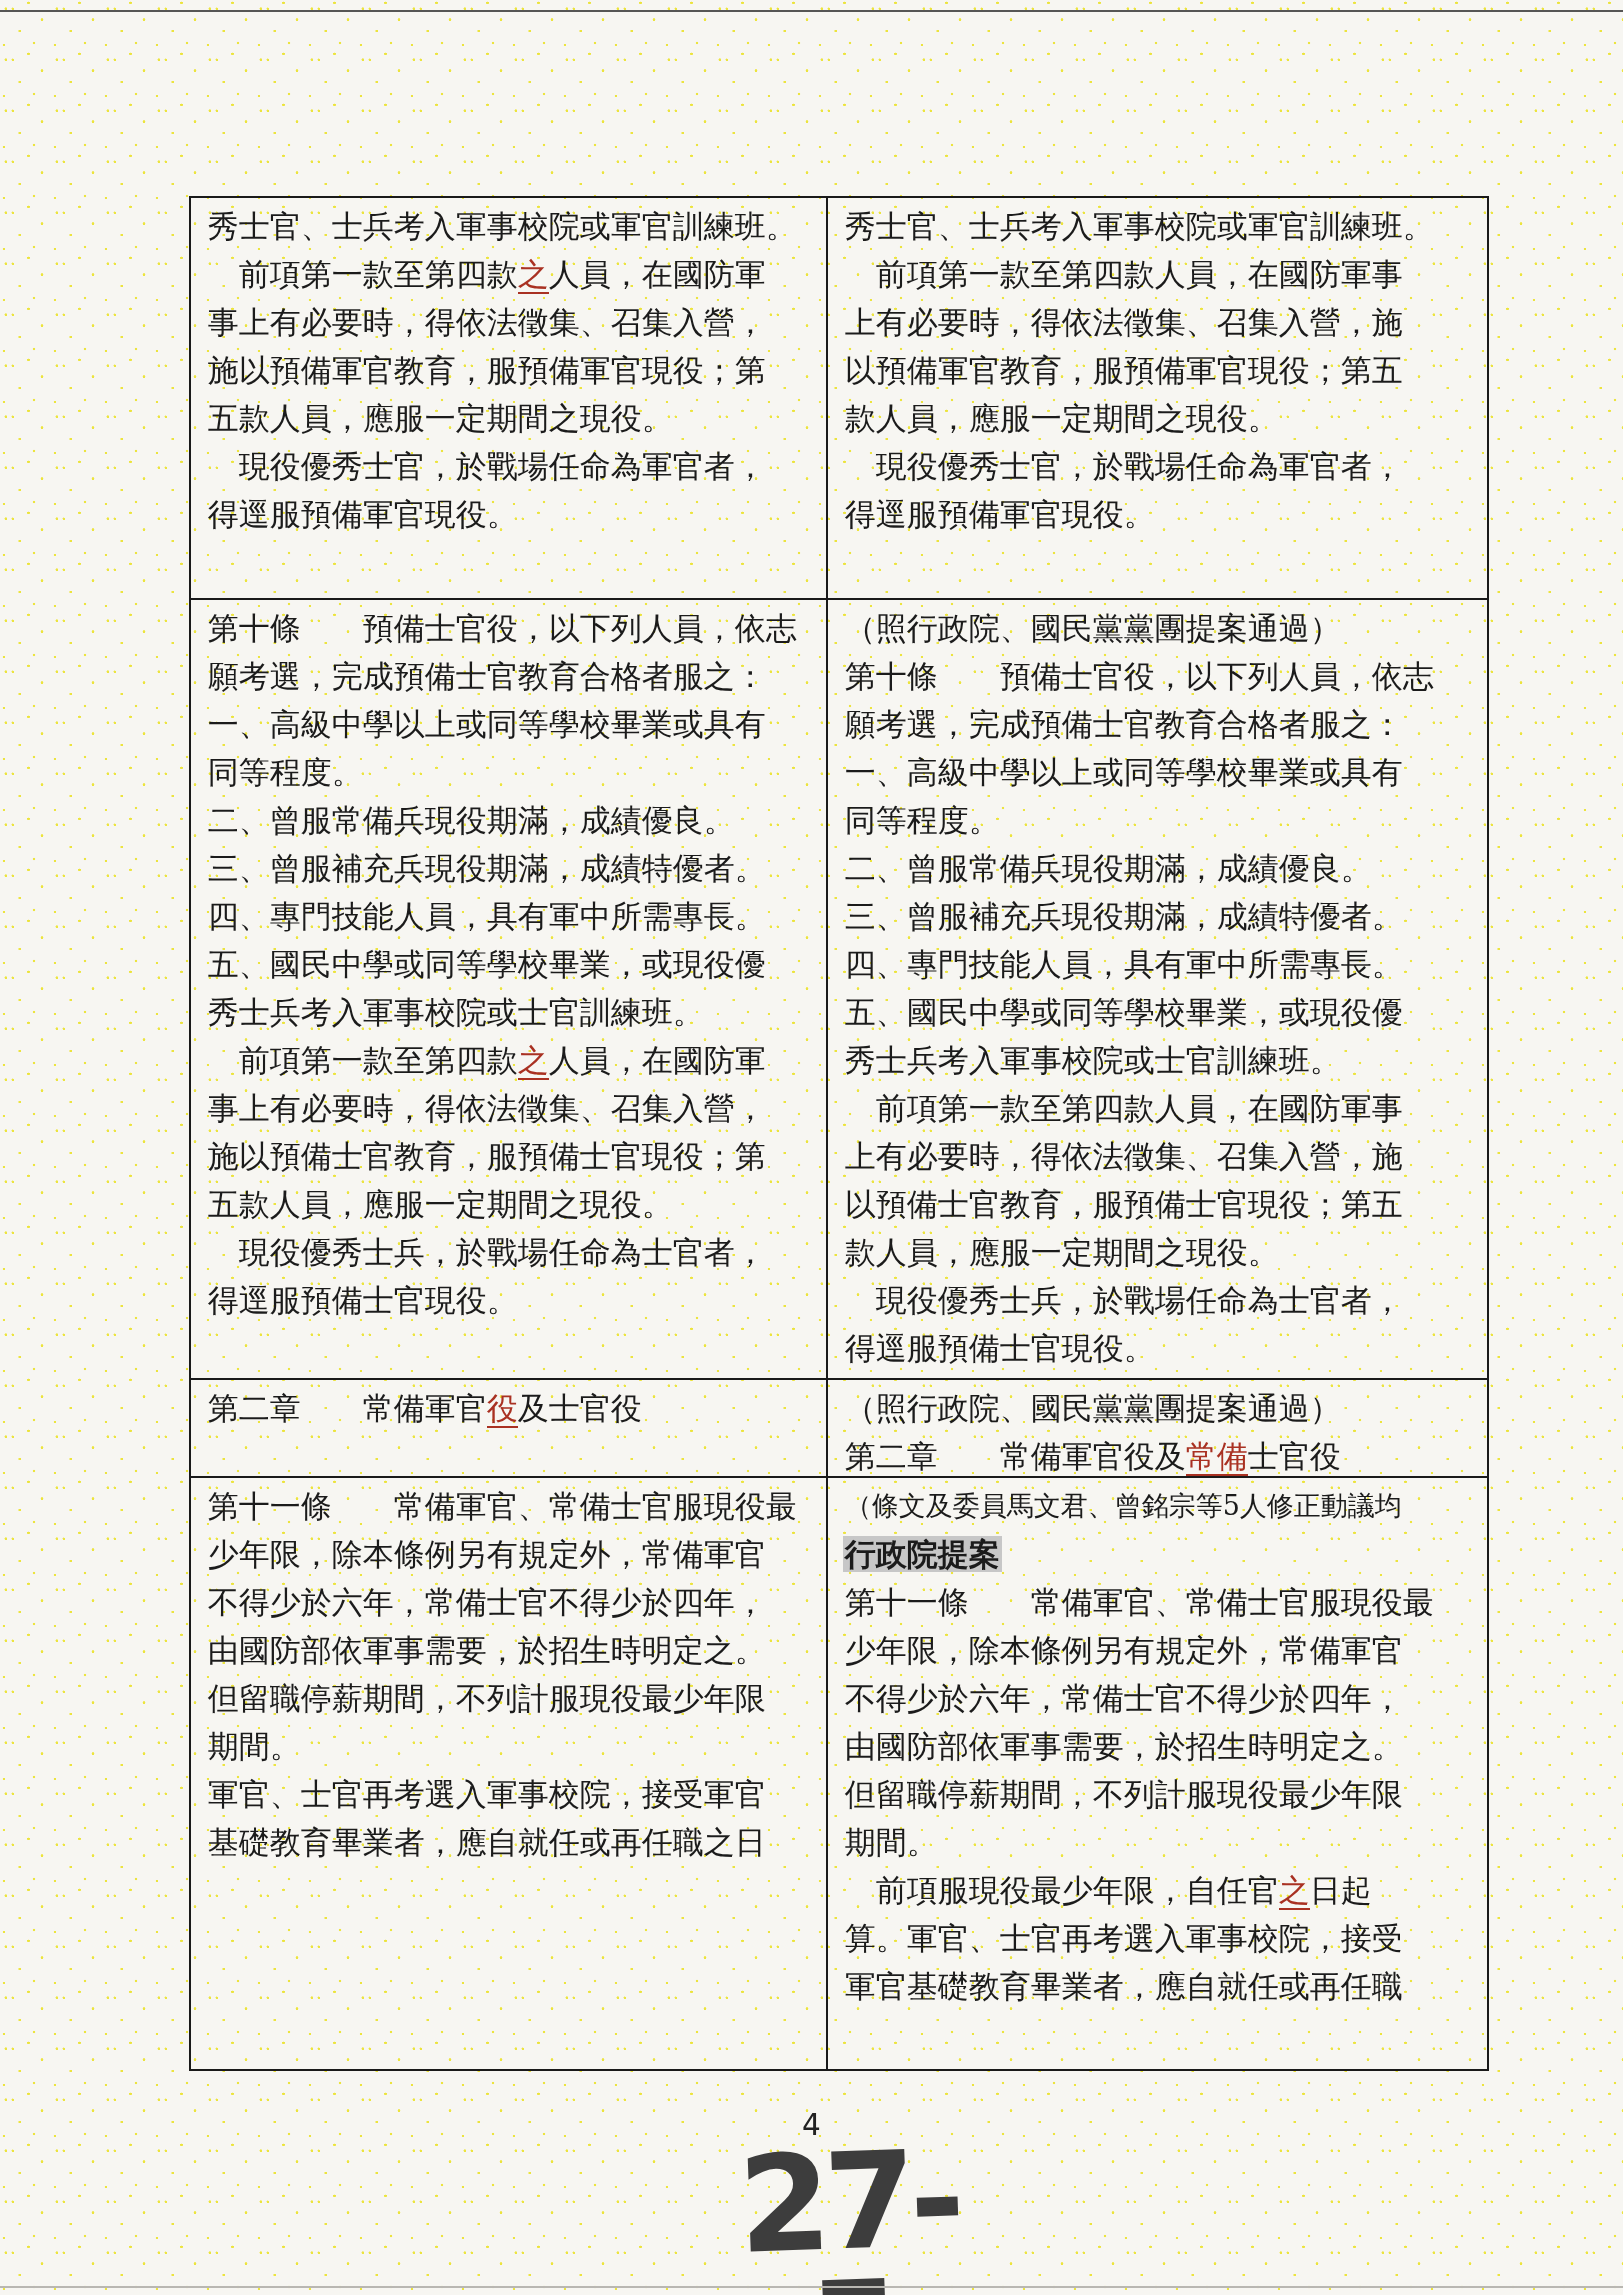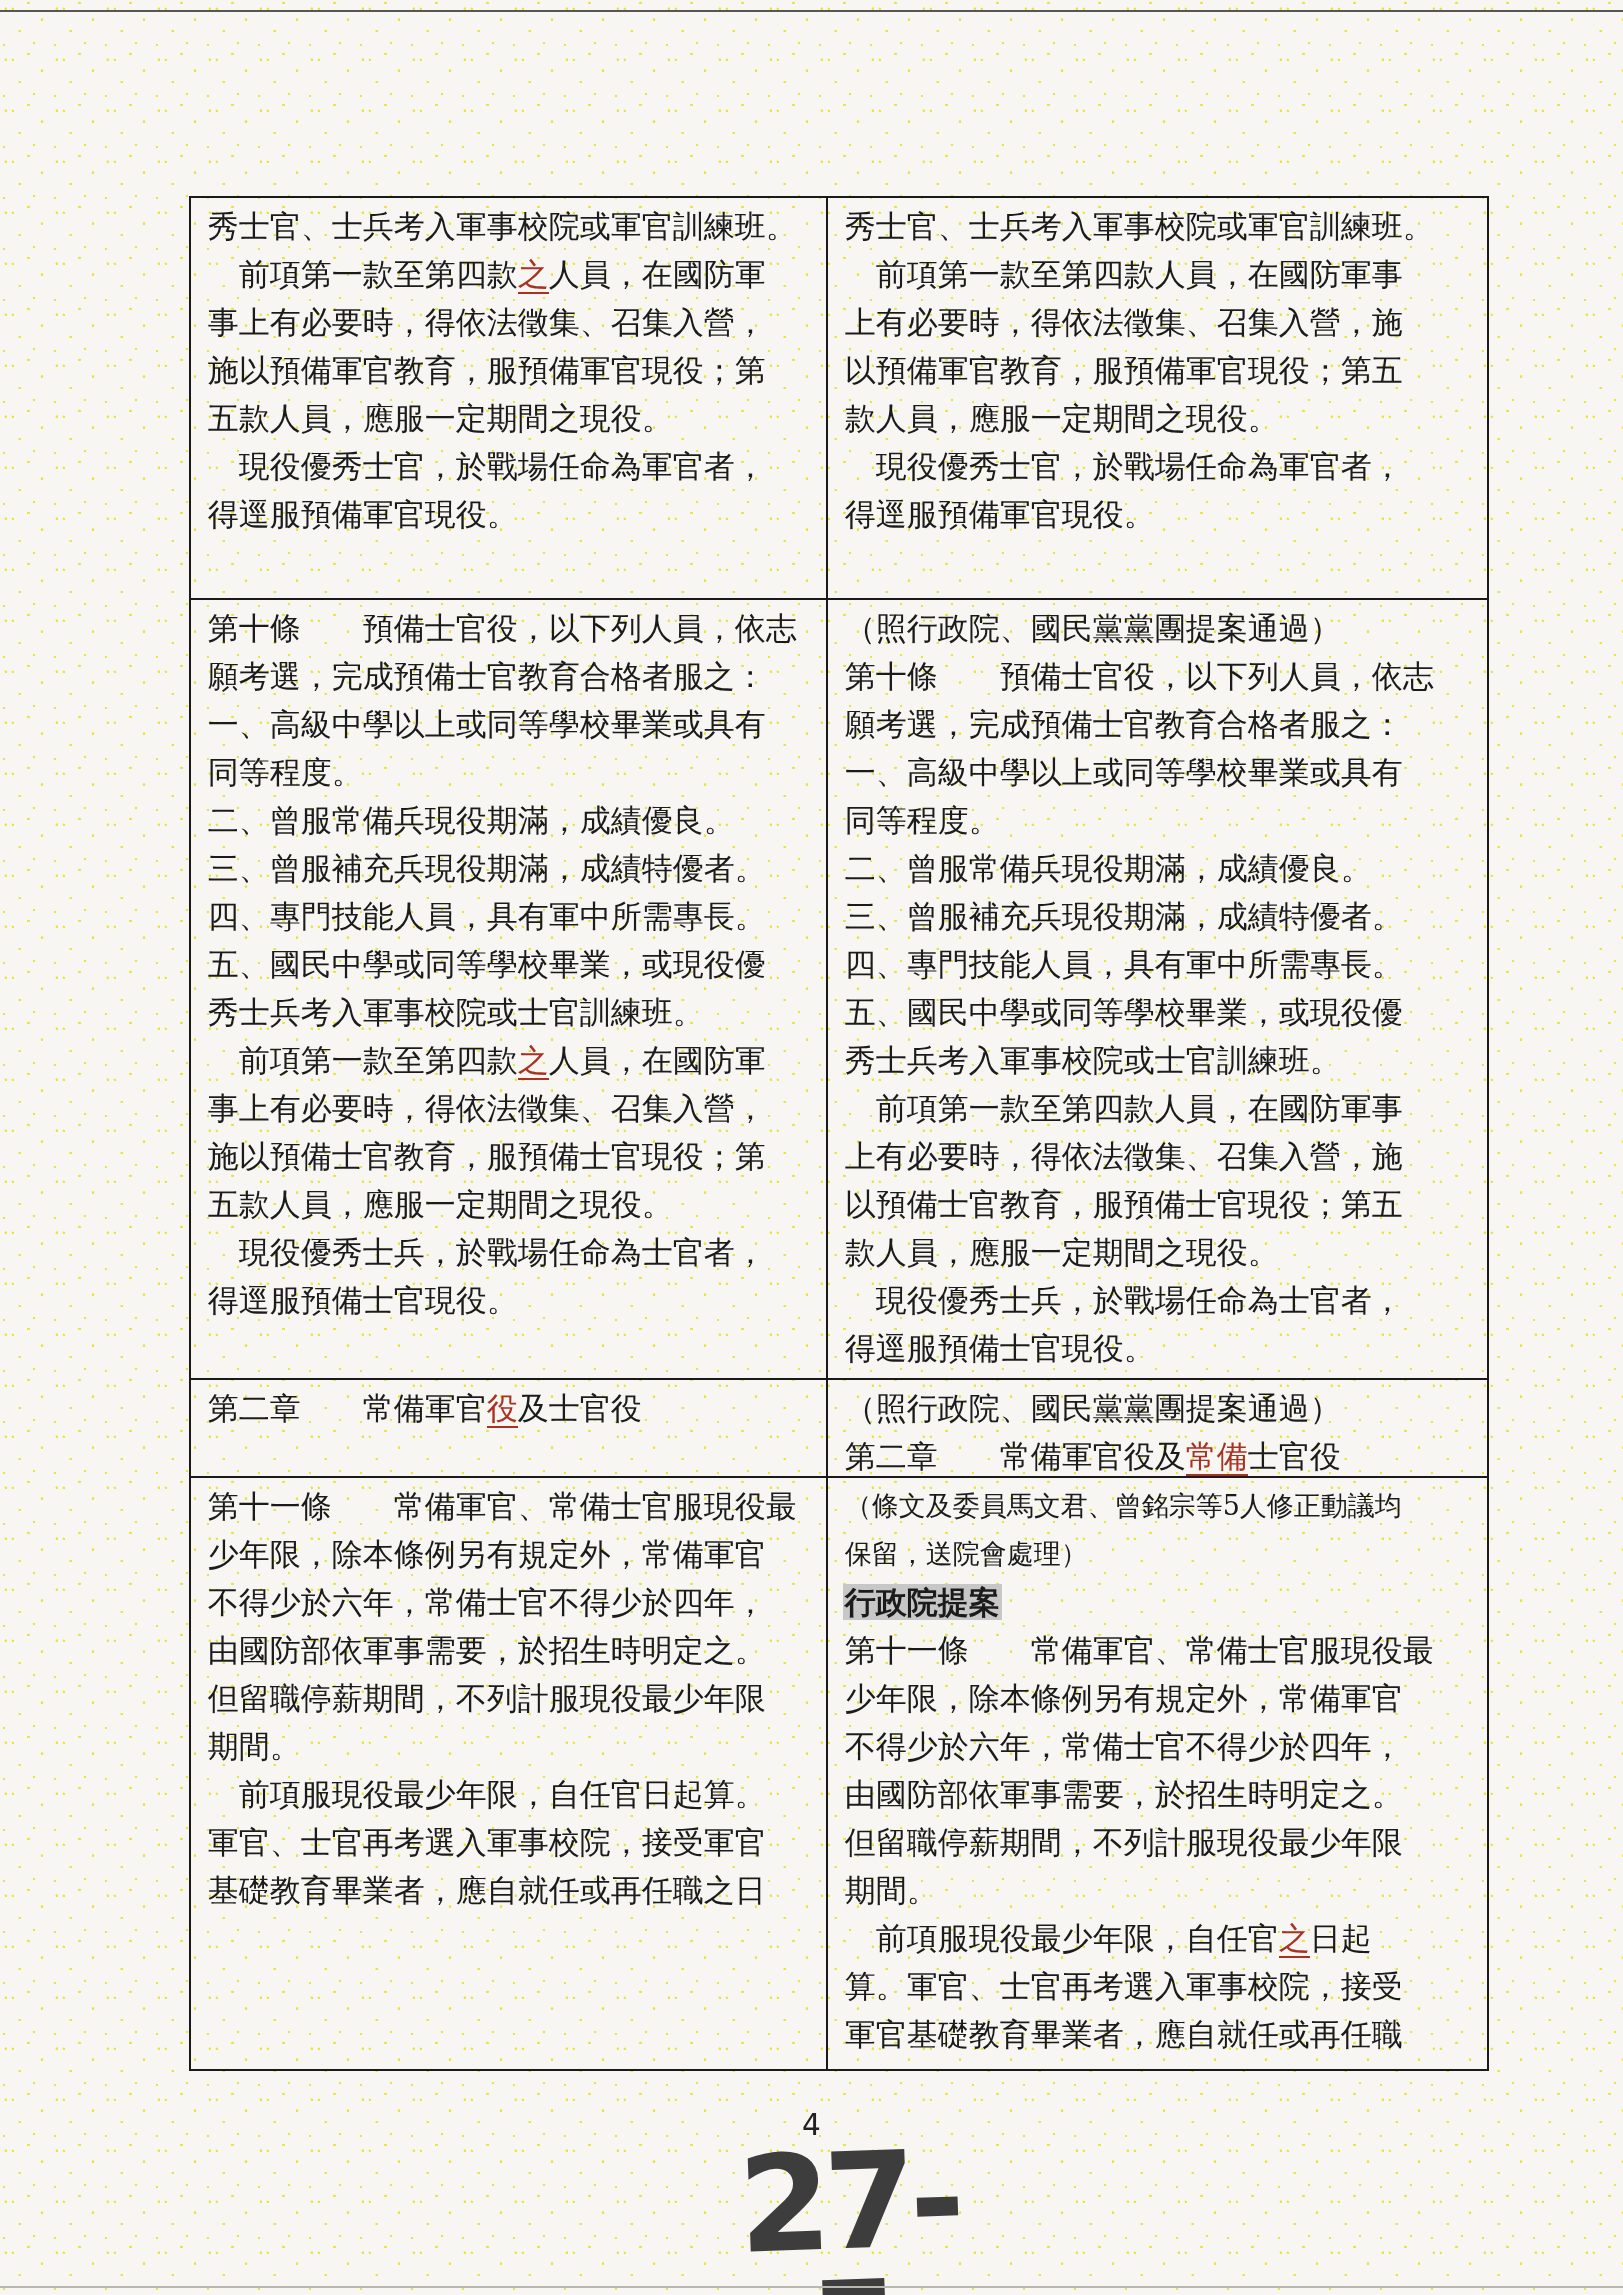--- a/index.html
+++ b/index.html
@@ -154,27 +154,25 @@
         <div class="line"><span>第二章　　常備軍官役及</span><span class="red">常備</span><span>士官役</span></div>
       </div>
 
     <div class="cell col-left row-4">
         <div class="line"><span>第十一條　　常備軍官、常備士官服現役最</span></div>
         <div class="line"><span>少年限，除本條例另有規定外，常備軍官</span></div>
         <div class="line"><span>不得少於六年，常備士官不得少於四年，</span></div>
         <div class="line"><span>由國防部依軍事需要，於招生時明定之。</span></div>
         <div class="line"><span>但留職停薪期間，不列計服現役最少年限</span></div>
         <div class="line"><span>期間。</span></div>
-        <div class="line"><span>　前項服現役最少年限，自任官日起算。</span></div>
         <div class="line"><span>軍官、士官再考選入軍事校院，接受軍官</span></div>
         <div class="line"><span>基礎教育畢業者，應自就任或再任職之日</span></div>
       </div>
     <div class="cell col-right row-4">
         <div class="line small"><span>（條文及委員馬文君、曾銘宗等5人修正動議均</span></div>
-        <div class="line small"><span>保留，送院會處理）</span></div>
         <div class="line"><span class="hl">行政院提案</span></div>
         <div class="line"><span>第十一條　　常備軍官、常備士官服現役最</span></div>
         <div class="line"><span>少年限，除本條例另有規定外，常備軍官</span></div>
         <div class="line"><span>不得少於六年，常備士官不得少於四年，</span></div>
         <div class="line"><span>由國防部依軍事需要，於招生時明定之。</span></div>
         <div class="line"><span>但留職停薪期間，不列計服現役最少年限</span></div>
         <div class="line"><span>期間。</span></div>
         <div class="line"><span>　前項服現役最少年限，自任官</span><span class="red">之</span><span>日起</span></div>
         <div class="line"><span>算。軍官、士官再考選入軍事校院，接受</span></div>
         <div class="line"><span>軍官基礎教育畢業者，應自就任或再任職</span></div>

